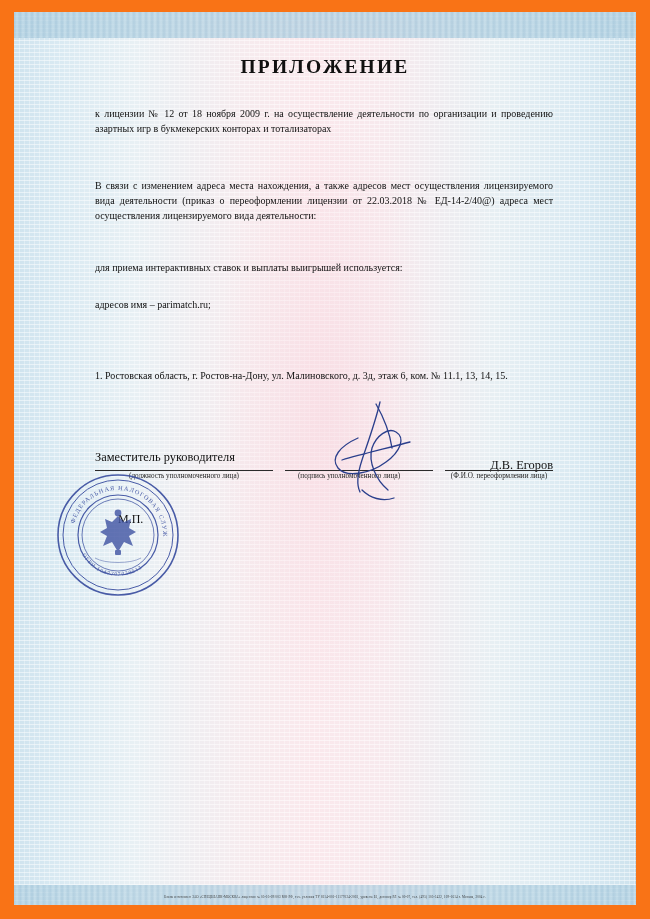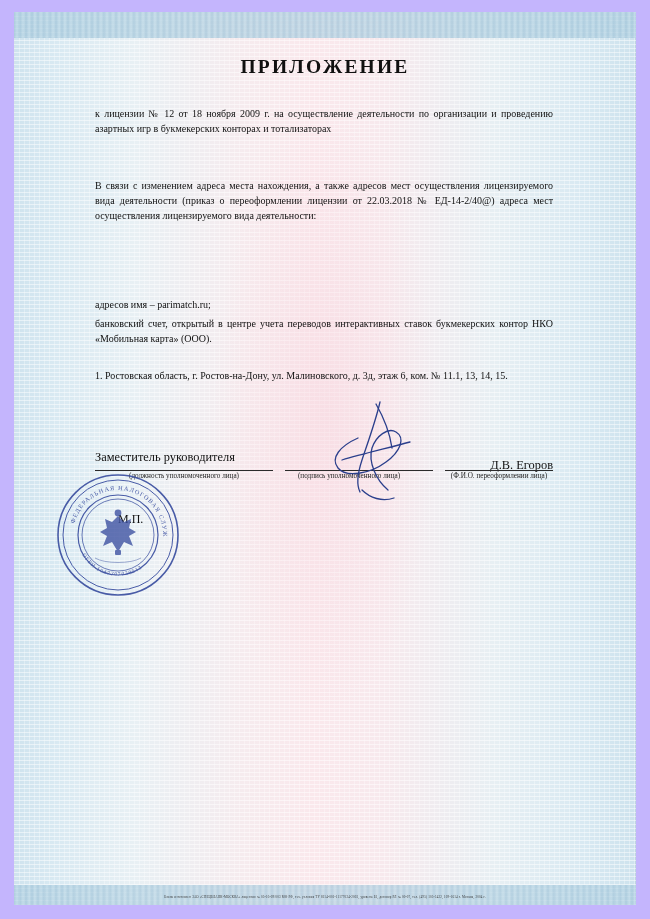--- a/index.html
+++ b/index.html
@@ -8,21 +8,21 @@
     background: #ffffff;
   }
   body {
     font-family: "Liberation Serif", serif;
   }
   .page {
     position: relative;
     width: 650px;
     height: 919px;
     overflow: hidden;
-    background: #c4b5fd;
+    background: #f97316;
   }
   
   .paper {
     position: absolute;
     left: 14px;
     top: 12px;
     width: 622px;
     height: 893px;
     background:
       linear-gradient(to right,
@@ -213,24 +213,24 @@
   <div class="bottom-band"></div>
 
   <div class="content">
 
     <div class="doc-title">ПРИЛОЖЕНИЕ</div>
 
     <div class="body-block p1">к лицензии № 12 от 18 ноября 2009 г. на осуществление деятельности по организации и проведению азартных игр в букмекерских конторах и тотализаторах</div>
 
     <div class="body-block p2">В связи с изменением адреса места нахождения, а также адресов мест осуществления лицензируемого вида деятельности (приказ о переоформлении лицензии от 22.03.2018 № ЕД-14-2/40@) адреса мест осуществления лицензируемого вида деятельности:</div>
 
+    <div class="body-block p3">для приема интерактивных ставок и выплаты выигрышей используется:</div>
 
     <div class="body-block p4">адресов имя – parimatch.ru;</div>
 
-    <div class="body-block p5">банковский счет, открытый в центре учета переводов интерактивных ставок букмекерских контор НКО «Мобильная карта» (ООО).</div>
 
 
     <div class="body-block p7">1. Ростовская область, г. Ростов-на-Дону, ул. Малиновского, д. 3д, этаж 6, ком. № 11.1, 13, 14, 15.</div>
 
     <div class="sig-row">
       <span class="sig-left">Заместитель руководителя</span>
       <span class="sig-right">Д.В. Егоров</span>
     </div>
 
     <div class="sig-lines">

